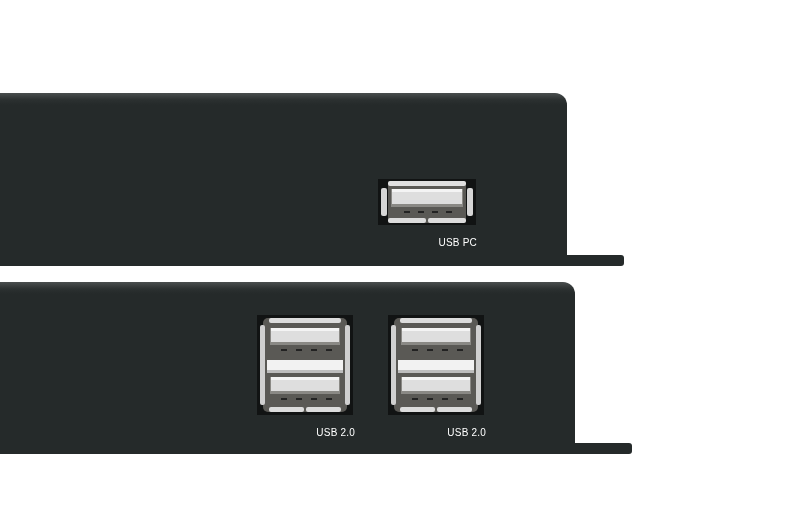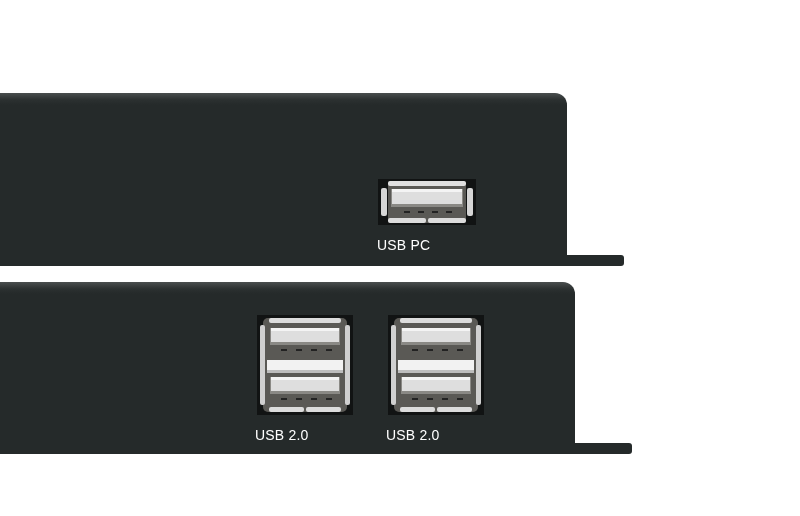--- a/index.html
+++ b/index.html
@@ -1,21 +1,21 @@
 <!DOCTYPE html>
 <html><head>
 <meta charset="utf-8">
 <style>
   html,body{margin:0;padding:0;background:#ffffff;}
   body{width:800px;height:516px;position:relative;overflow:hidden;font-family:"Liberation Sans",sans-serif;}
   .panel{position:absolute;left:0;background:#252a2a;border-radius:0 12px 0 0;
     background-image:linear-gradient(to bottom,#4a4e4e 0px,#2b3030 7px,#252a2a 12px,#252a2a 100%);}
   .flange{position:absolute;background:#252a2a;border-radius:0 3px 3px 0;}
   .port{position:absolute;}
-  .lbl{position:absolute;color:#ffffff;font-size:14px;text-align:left;width:100px;letter-spacing:0.2px;}
+  .lbl{position:absolute;color:#ffffff;font-size:10px;text-align:right;width:100px;letter-spacing:0.2px;}
 </style>
 </head>
 <body>
 
 <div class="panel" style="top:93px;width:567px;height:173px;"></div>
 <div class="flange" style="left:560px;top:255px;width:64px;height:11px;"></div>
 
 <svg class="port" style="left:378px;top:179px;" width="98" height="46" viewBox="0 0 98 46">
   <rect x="0" y="0" width="98" height="46" fill="#111313"></rect>
   <rect x="10" y="2" width="78" height="42" rx="4" fill="#5a5955"></rect>

